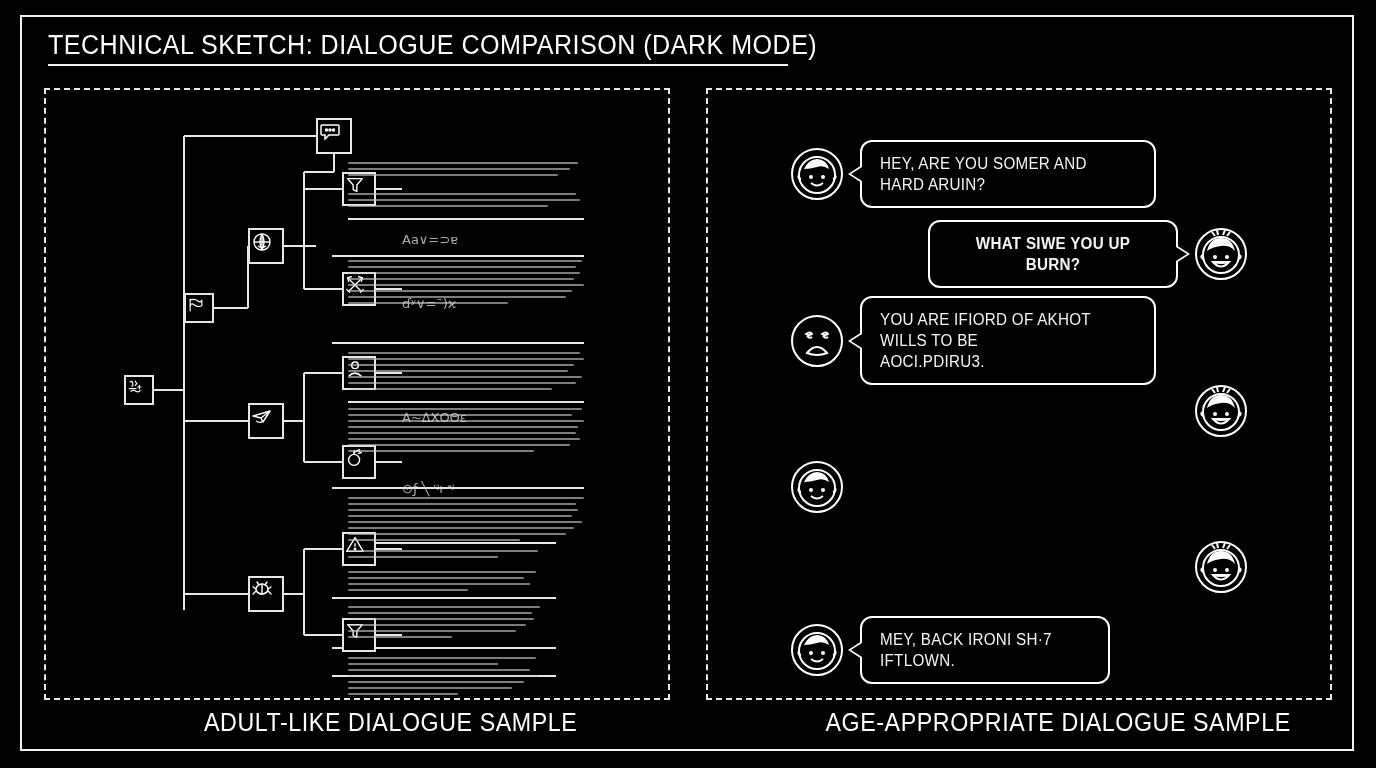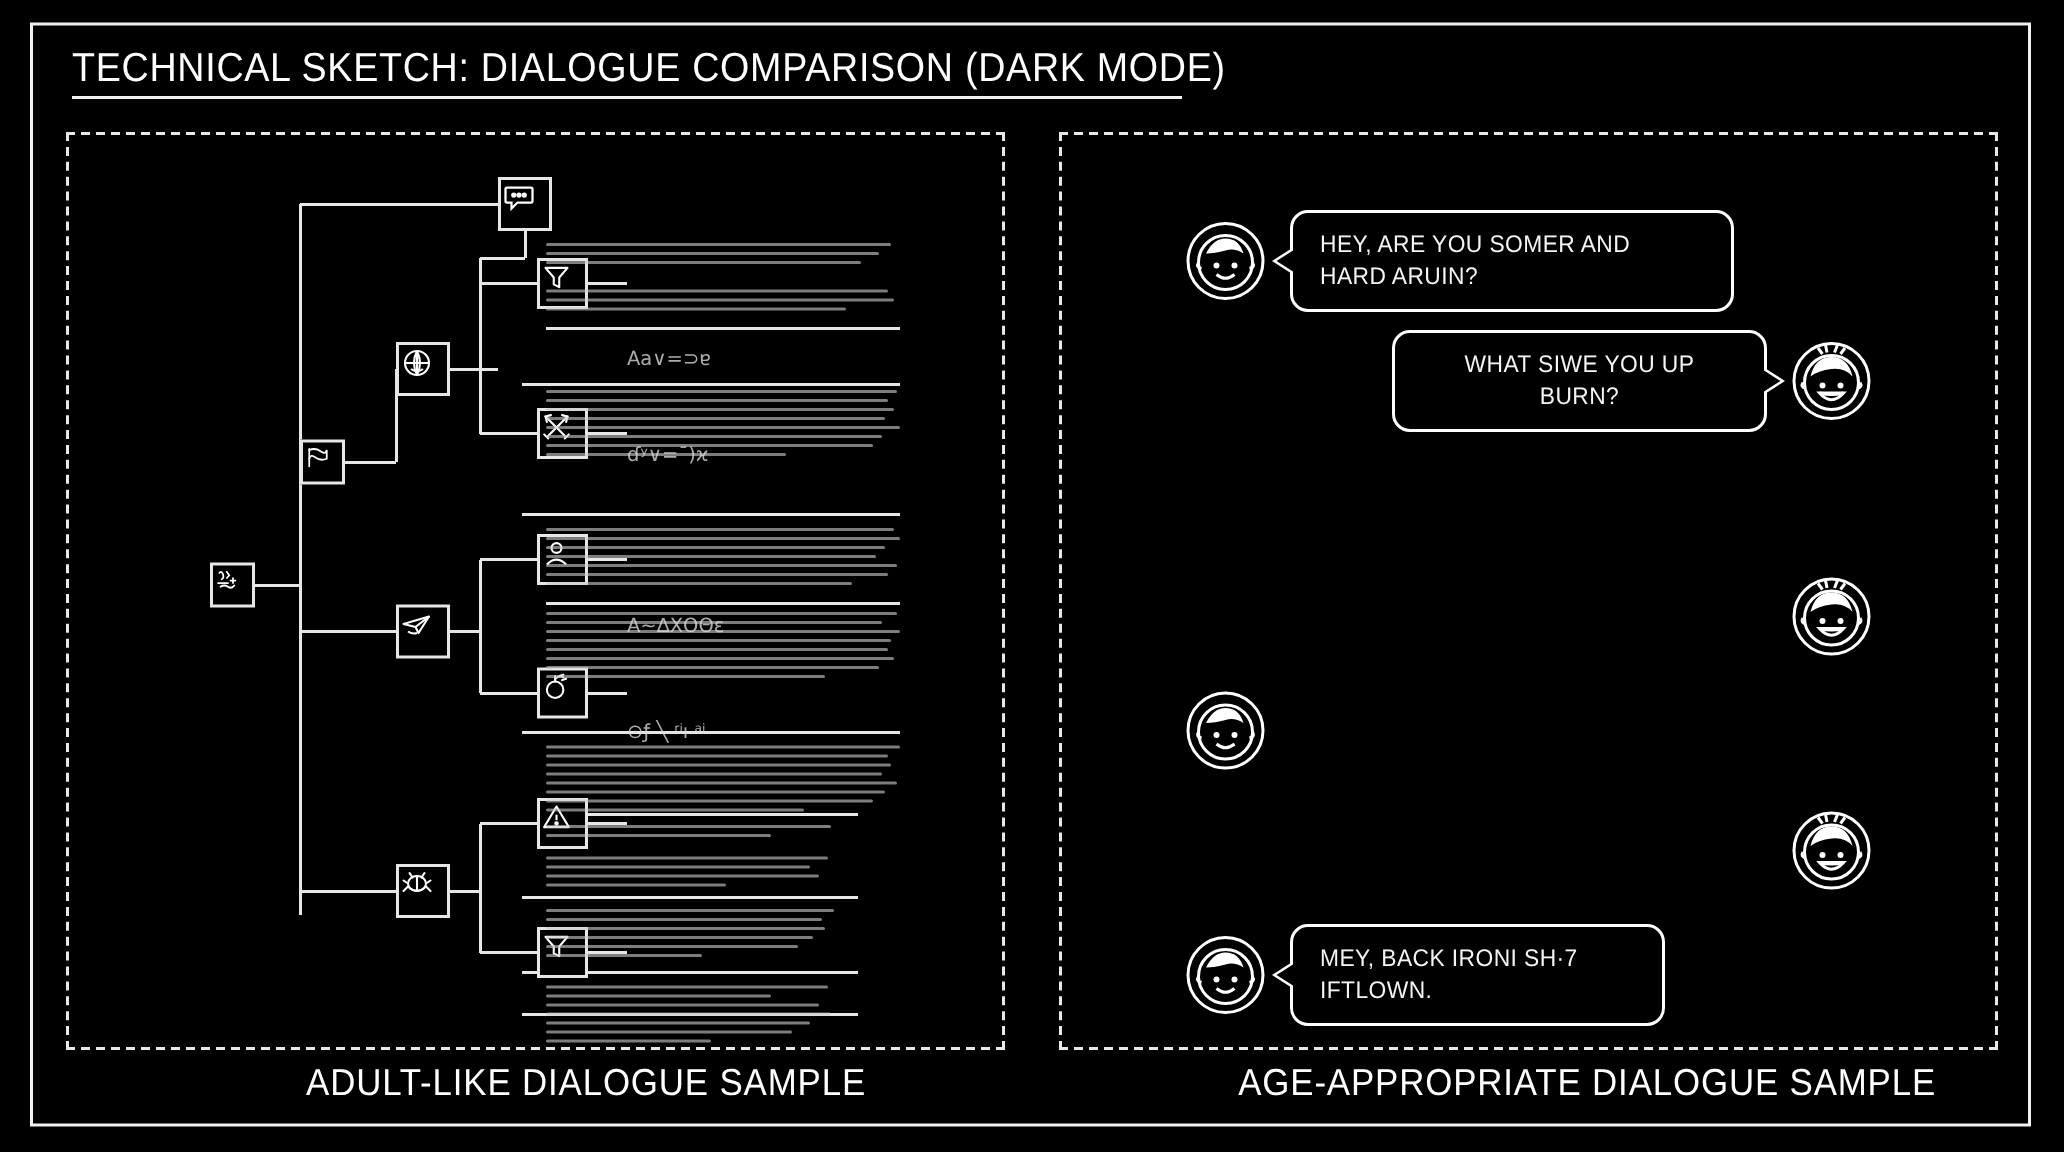--- a/index.html
+++ b/index.html
@@ -24,38 +24,38 @@
   #panel-right{left:706px;top:88px; width:626px; height:612px;}
 
   .panel-caption{position:absolute;top:708px;font-size:25px;letter-spacing:.6px;
                  white-space:nowrap;color:#fff;
                  font-family:"Liberation Sans Narrow","Liberation Sans",sans-serif;
                  transform:scaleX(.93);}
   #cap-left {left:190px;}
   #cap-right{left:808px;}
 
   
-  #tree{position:absolute;left:52px;top:88px;width:626px;height:612px;}
+  #tree{position:absolute;left:36px;top:88px;width:626px;height:612px;}
   #tree svg{position:absolute;left:0;top:0;}
 
   .node{position:absolute;border:2px solid #e6e6e6;background:#000;box-sizing:border-box;
         display:flex;align-items:center;justify-content:center;}
   .node svg{display:block;}
 
   
   .txtblock{position:absolute;}
   .txtline{height:2px;background:#c9c9c9;margin-bottom:4px;opacity:.62;border-radius:1px;}
   .scribble{position:absolute;font-size:13px;color:#d8d8d8;opacity:.8;white-space:nowrap;
             font-family:"DejaVu Sans",sans-serif;}
 
   
   #chat{position:absolute;left:706px;top:88px;width:626px;height:612px;}
   .row{position:absolute;display:flex;align-items:center;}
   .row.left {left:84px;}
-  .row.right{right:84px;flex-direction:row-reverse;}
+  .row.right{right:84px;flex-direction:row-reverse;font-weight:bold;}
 
   .avatar{width:54px;height:54px;flex:0 0 54px;}
   .bubble{position:relative;border:2px solid #fff;border-radius:12px;
           padding:11px 18px;max-width:300px;background:#000;box-sizing:border-box;}
   .row.left  .bubble{margin-left:16px;}
   .row.right .bubble{margin-right:16px;}
   .bubble-text{font-size:16px;line-height:21px;letter-spacing:.3px;color:#f4f4f4;
                font-family:"Liberation Sans Narrow","Liberation Sans",sans-serif;
                transform:scaleX(.95);transform-origin:left center;white-space:pre-line;}
   .row.right .bubble-text{text-align:center;transform-origin:center center;}
@@ -373,20 +373,35 @@
     <path d="M19 35 q8 9 16 0 z" fill="none"></path>
           <path d="M19 35 q8 2 16 0"></path>
     <path d="M8 28 q-2 3 2 4"></path>
           <path d="M46 28 q2 3 -2 4"></path>
         </svg>
         <div class="bubble" style="width: 250px;">
           <span class="tail r"></span>
           <div class="bubble-text">WHAT SIWE YOU UP BURN?</div>
         </div>
       </div>
+      <div class="row left" style="top: 208px;">
+        <svg class="avatar" viewBox="0 0 54 54" fill="none" stroke="#fff" stroke-width="2">
+          <circle cx="27" cy="27" r="25"></circle>
+    <path d="M16 20 q4 -3 6 0 q-3 2 -6 0z"></path>
+          <path d="M17 22 q3 3 5 1"></path>
+    <path d="M32 20 q4 -3 6 0 q-3 2 -6 0z"></path>
+          <path d="M33 22 q3 3 5 1"></path>
+    <path d="M17 39 q10 -12 20 0 q-10 4 -20 0z"></path>
+        </svg>
+        <div class="bubble" style="width: 296px;">
+          <span class="tail l"></span>
+          <div class="bubble-text">YOU ARE IFIORD OF AKHOT WILLS TO BE
+AOCI.PDIRU3.</div>
+        </div>
+      </div>
       <div class="row right" style="top: 296px;">
         <svg class="avatar" viewBox="0 0 54 54" fill="none" stroke="#fff" stroke-width="2">
           <circle cx="27" cy="27" r="25"></circle>
           <circle cx="27" cy="28" r="18"></circle>
     <path d="M13 24 q3 -13 14 -13 q11 0 14 13 q-5 -6 -14 -5 q-9 1 -14 5z" fill="#fff" stroke="none"></path>
     <path d="M24 8 l-1 -5 M29 8 l2 -5 M21 9 l-3 -4 M33 9 l3 -4"></path>
     <circle cx="21" cy="30" r="2" fill="#fff" stroke="none"></circle>
     <circle cx="33" cy="30" r="2" fill="#fff" stroke="none"></circle>
     <path d="M19 35 q8 9 16 0 z" fill="none"></path>
           <path d="M19 35 q8 2 16 0"></path>

